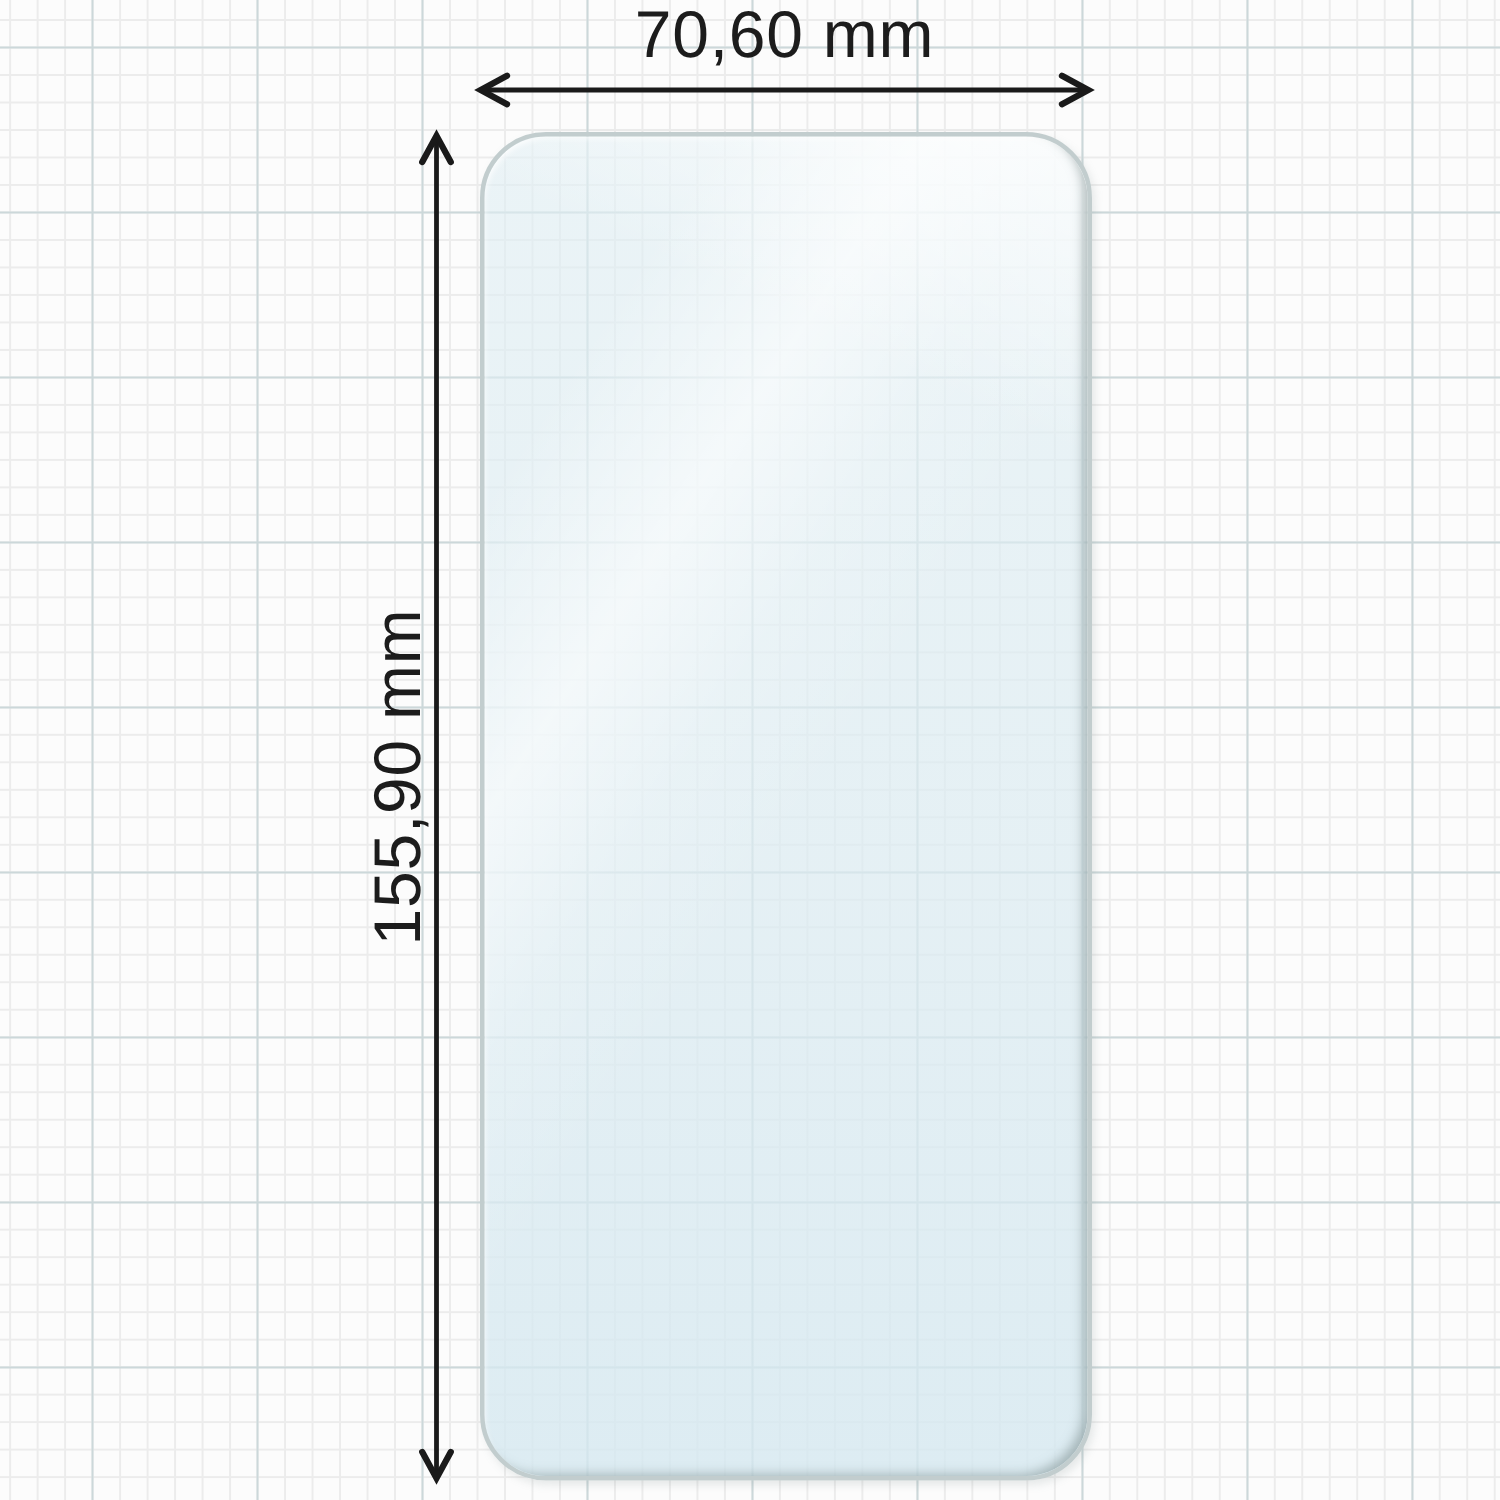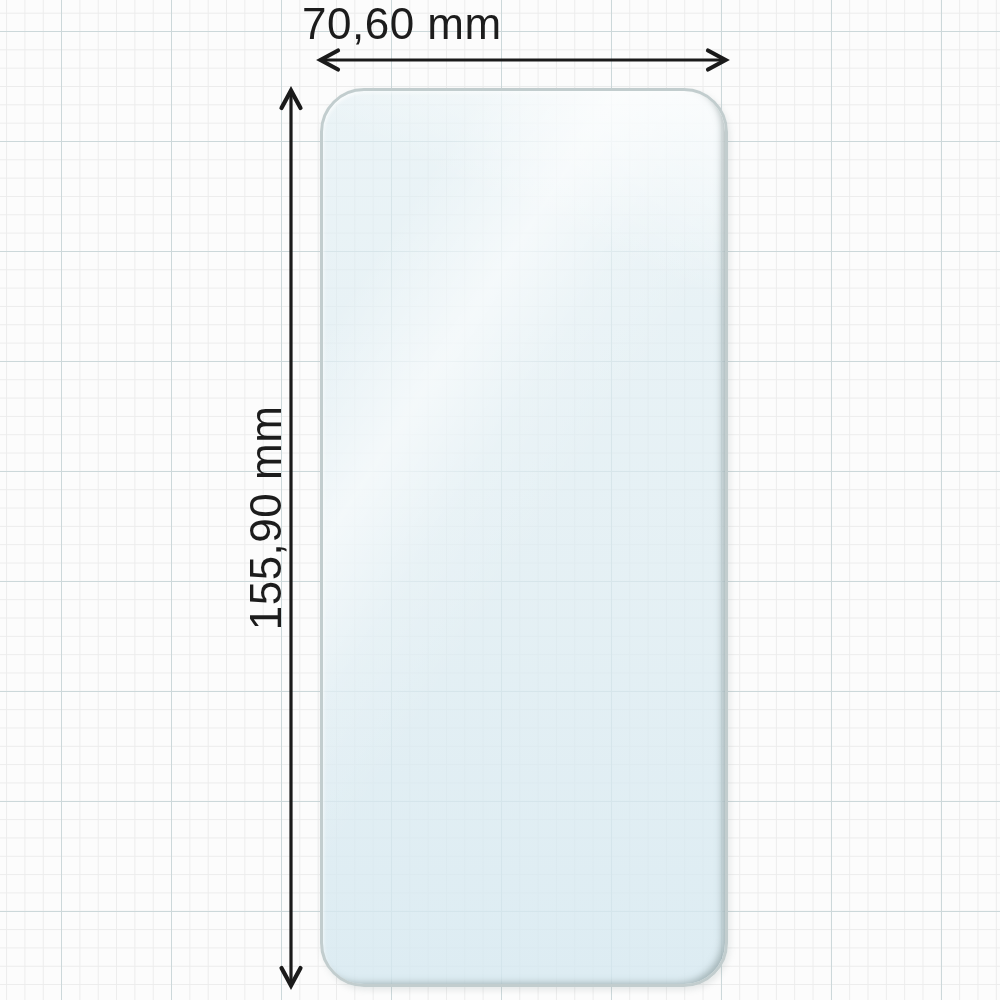--- a/index.html
+++ b/index.html
@@ -53,24 +53,24 @@
 
   
   .dim-label {
     position: absolute;
     color: #1c1c1c;
     font-size: 44px;
     letter-spacing: 0.5px;
     white-space: nowrap;
   }
   .dim-label.width {
-    left: 302px; top: 0px;
+    left: 318px; top: 0px;
     width: 410px; height: 52px;
     line-height: 48px;
-    text-align: left;
+    text-align: center;
   }
   .dim-label.height {
     left: 266px; top: 518px;
     transform: translate(-50%, -50%) rotate(-90deg);
   }
 
   .dim-arrow { position: absolute; }
   .dim-arrow.width  { left: 316px; top: 46px; }
   .dim-arrow.height { left: 277px; top: 86px; }
 

